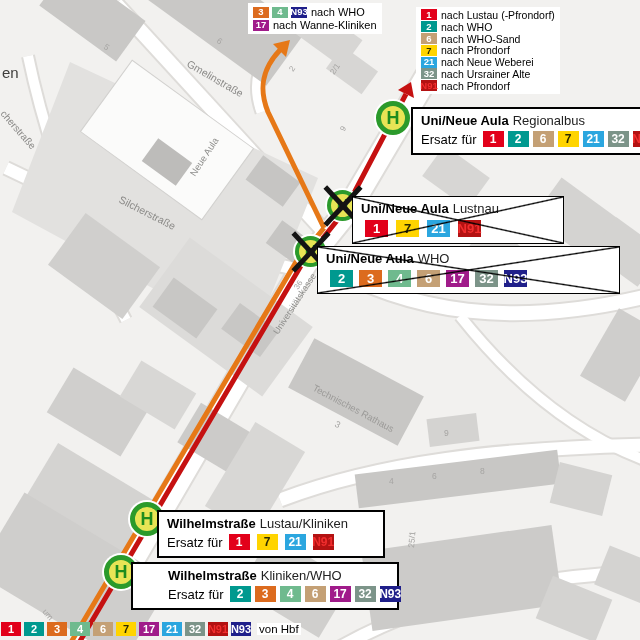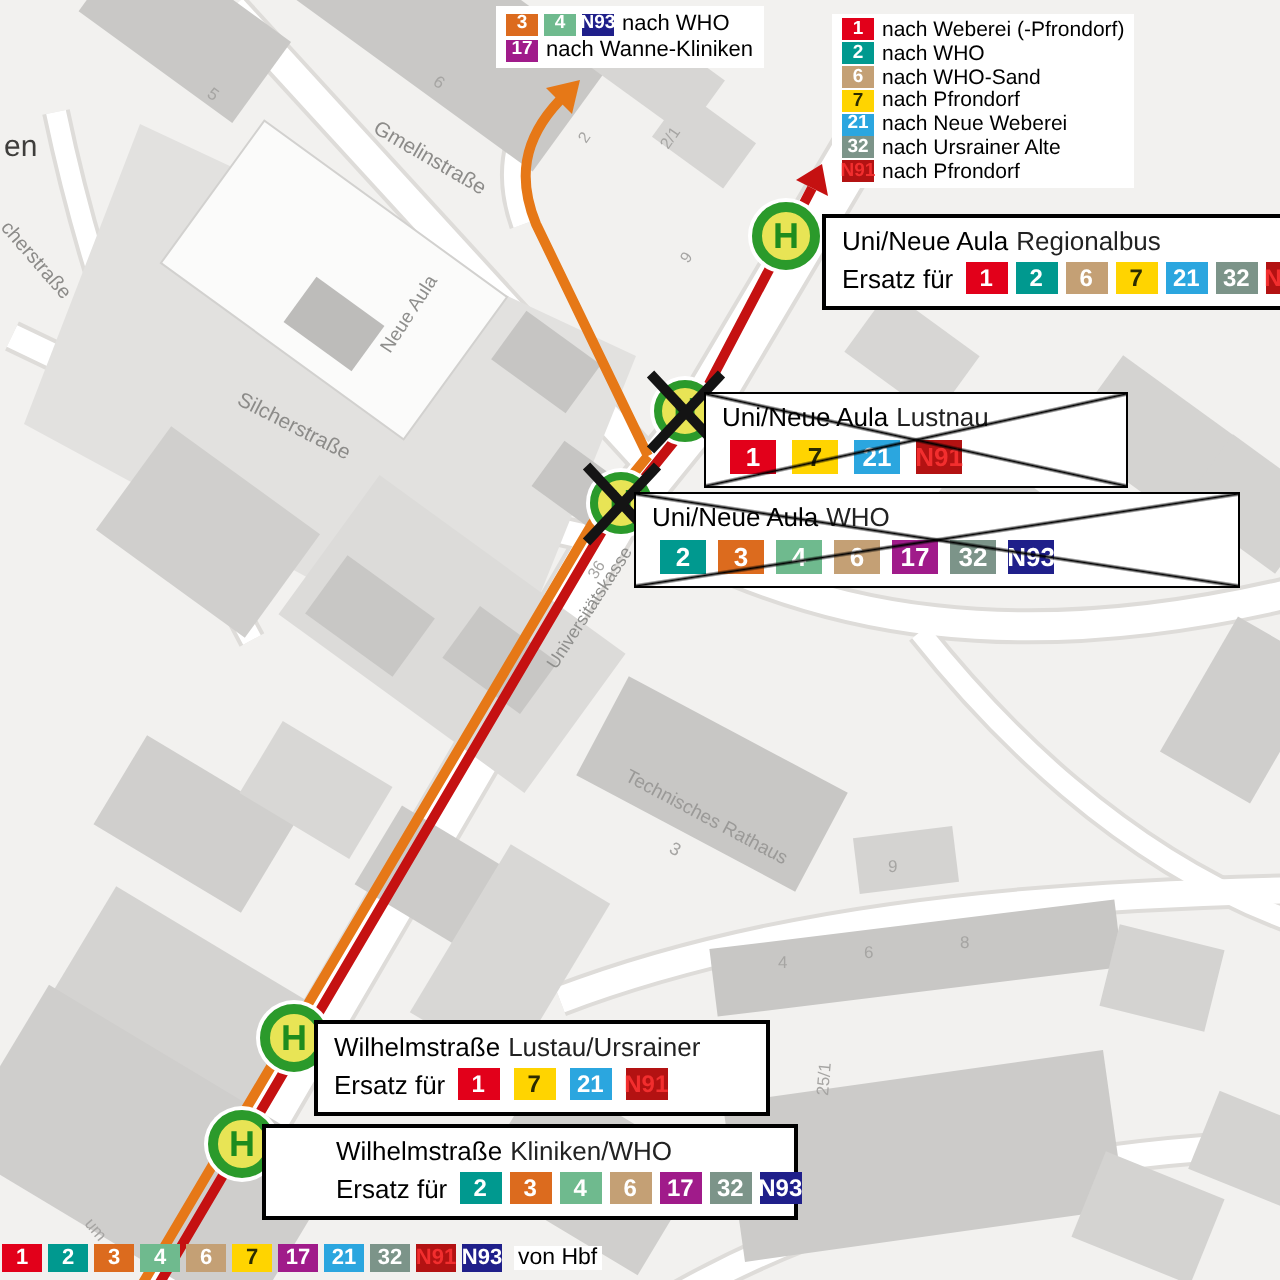--- a/index.html
+++ b/index.html
@@ -15,21 +15,21 @@
   .big-badges .badge{width:23px;height:17px;font-size:13px;}
   .legend-row .badges{gap:3px;}
   .legend-row .badge{width:16px;height:11px;font-size:9.5px;}
   .bottombar .badges{gap:3px;}
   .bottombar .badge{width:20px;height:14px;font-size:11px;}
 
   
   .info-box{position:absolute;background:#FFFFFF;border:2px solid #000;padding:4px 8px 6px;box-sizing:border-box;}
   .info-box.thin{border-width:1.5px;}
   .info-title{font-size:13px;color:#000;white-space:nowrap;}
-  .info-title .nm{font-weight:normal;text-align:right;}
+  .info-title .nm{font-weight:bold;text-align:right;}
   .info-title .qual{font-weight:normal;color:#222;margin-left:4px;}
   .ersatz-row{display:flex;align-items:center;gap:6px;margin-top:3px;font-size:13px;color:#000;white-space:nowrap;}
   .badge-row{display:flex;align-items:center;margin-top:4px;margin-left:4px;}
   .box-x{position:absolute;inset:0;pointer-events:none;
     background-image:
       linear-gradient(to top right, transparent calc(50% - 1.3px), #000 50%, transparent calc(50% + 1.3px)),
       linear-gradient(to bottom right, transparent calc(50% - 1.3px), #000 50%, transparent calc(50% + 1.3px));}
 
   
   .stop-wrap{position:absolute;}
@@ -228,21 +228,21 @@
           <span class="badge" style="background: rgb(160, 27, 138); color: rgb(255, 255, 255);">17</span>
           <span class="badge" style="background: rgb(124, 148, 137); color: rgb(255, 255, 255);">32</span>
           <span class="badge" style="background: rgb(31, 31, 138); color: rgb(255, 255, 255);">N93</span>
         </span>
     </div>
     <div class="box-x"></div>
   </div>
 
   <div class="info-box" style="left:157px;top:510px;width:228px;">
     <div class="info-title">
-      <span class="nm">Wilhelmstraße</span><span class="qual">Lustau/Ursrainer</span>
+      <span class="nm">Wilhelmstraße</span><span class="qual">Lustau/Kliniken</span>
     </div>
     <div class="ersatz-row">
       <span>Ersatz für</span>
       <span class="badges" style="gap:7px;">
           <span class="badge" style="background: rgb(226, 0, 26); color: rgb(255, 255, 255);">1</span>
           <span class="badge" style="background: rgb(255, 212, 0); color: rgb(43, 43, 0);">7</span>
           <span class="badge" style="background: rgb(43, 166, 223); color: rgb(255, 255, 255);">21</span>
           <span class="badge" style="background: rgb(179, 18, 18); color: rgb(242, 46, 46);">N91</span>
         </span>
     </div>
@@ -281,21 +281,21 @@
         </span>
       <span>nach Wanne-Kliniken</span>
     </div>
   </div>
 
   <div class="legend tr" style="left:416px;top:7px;">
     <div class="legend-row">
       <span class="badges">
           <span class="badge" style="background: rgb(226, 0, 26); color: rgb(255, 255, 255);">1</span>
         </span>
-      <span>nach Weberei (-Pfrondorf)</span>
+      <span>nach Lustau (-Pfrondorf)</span>
     </div>
     <div class="legend-row">
       <span class="badges">
           <span class="badge" style="background: rgb(0, 153, 143); color: rgb(255, 255, 255);">2</span>
         </span>
       <span>nach WHO</span>
     </div>
     <div class="legend-row">
       <span class="badges">
           <span class="badge" style="background: rgb(196, 160, 117); color: rgb(255, 255, 255);">6</span>

